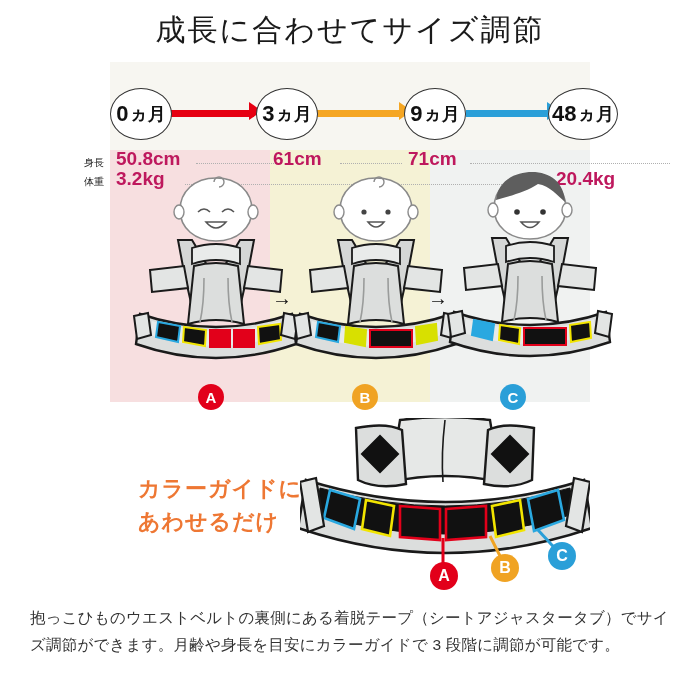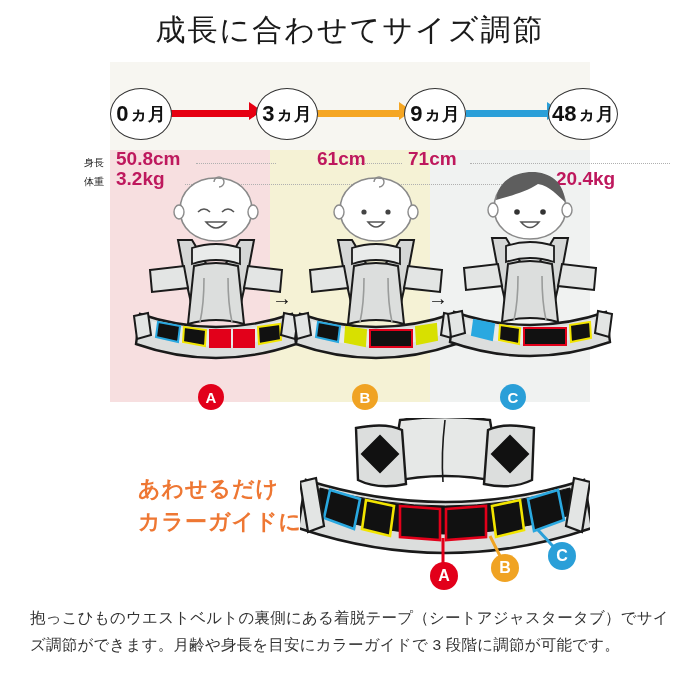--- a/index.html
+++ b/index.html
@@ -121,21 +121,21 @@
   <div class="age-circle" style="left:548px;top:88px;width:70px;align-items:center;">
     <span class="num">48</span>
     <span class="unit">ヵ月</span>
   </div>
 
   <div class="metric-label" style="left:84px;top:156px;">身長</div>
   <div class="dots" style="left:196px;top:163px;width:80px;"></div>
   <div class="dots" style="left:340px;top:163px;width:62px;"></div>
   <div class="dots" style="left:470px;top:163px;width:200px;"></div>
   <div class="metric-val" style="left:116px;top:148px;">50.8cm</div>
-  <div class="metric-val" style="left:273px;top:148px;margin-left:44px;">61cm</div>
+  <div class="metric-val" style="left:273px;top:148px;">61cm</div>
   <div class="metric-val" style="left:408px;top:148px;">71cm</div>
 
   <div class="metric-label" style="left:84px;top:175px;">体重</div>
   <div class="dots" style="left:185px;top:184px;width:375px;"></div>
   <div class="metric-val" style="left:116px;top:168px;">3.2kg</div>
   <div class="metric-val" style="left:556px;top:168px;">20.4kg</div>
 
   <svg class="carrier" style="left:132px;top:166px;" width="168" height="210" viewBox="0 0 168 210">
 
     <g>
@@ -242,22 +242,22 @@
   </svg>
 
   <div class="sep-arrow" style="left:272px;top:288px;">→</div>
   <div class="sep-arrow" style="left:428px;top:288px;">→</div>
 
   <div class="badge" style="left:198px;top:384px;background:#e2001a;">A</div>
   <div class="badge" style="left:352px;top:384px;background:#f0a323;">B</div>
   <div class="badge" style="left:500px;top:384px;background:#2a9fd8;">C</div>
 
   <div class="guide-text">
+    <div>カラーガイドに</div>
     <div>あわせるだけ</div>
-    <div>カラーガイドに</div>
   </div>
 
   <svg style="position:absolute;left:300px;top:418px;" width="290" height="180" viewBox="0 0 290 180">
 
     <path d="M100 2 q45 -6 90 0 l10 62 q-55 -12 -110 0 Z" fill="#e6e8e7" stroke="#1a1a1a" stroke-width="2.4"></path>
     <path d="M145 2 q-4 34 -2 62" fill="none" stroke="#1a1a1a" stroke-width="1.6"></path>
 
     <path d="M56 10 q30 -6 46 2 l4 54 q-28 6 -48 -4 Z" fill="#dcdedd" stroke="#1a1a1a" stroke-width="2.4"></path>
     <path d="M62 36 l18 -18 l18 18 l-18 18 Z" fill="#111" stroke="#111" stroke-width="2"></path>
 

